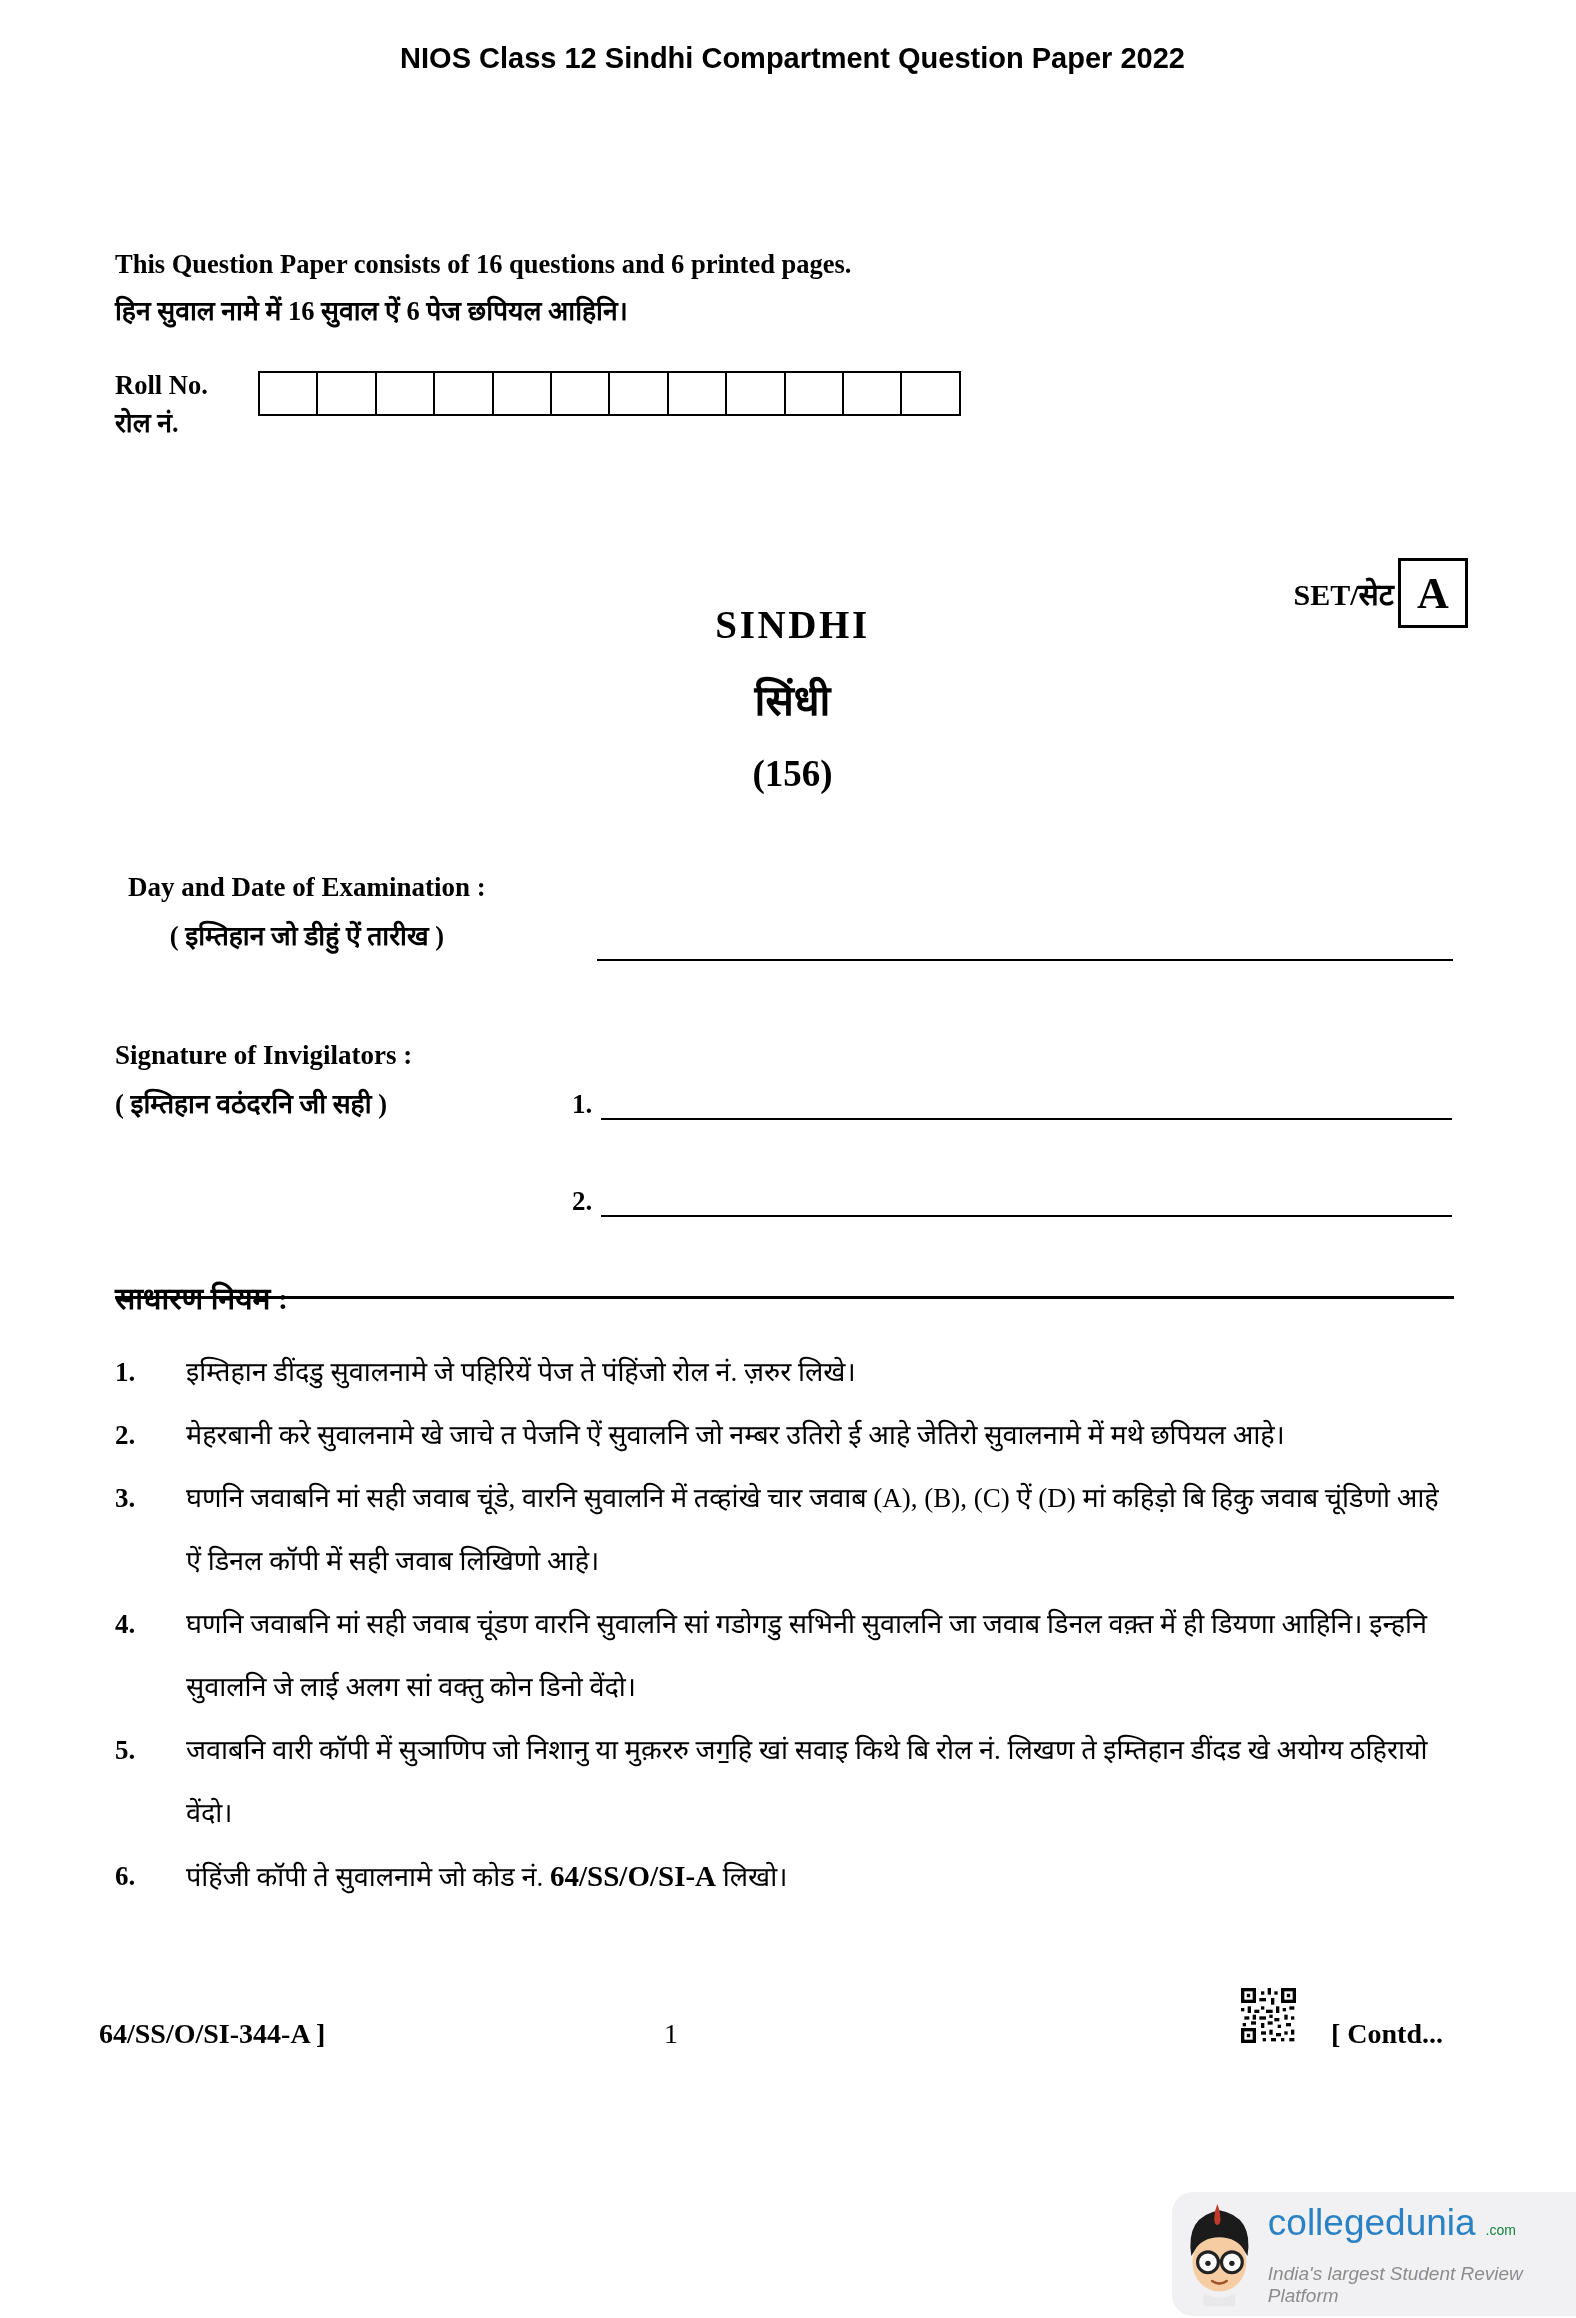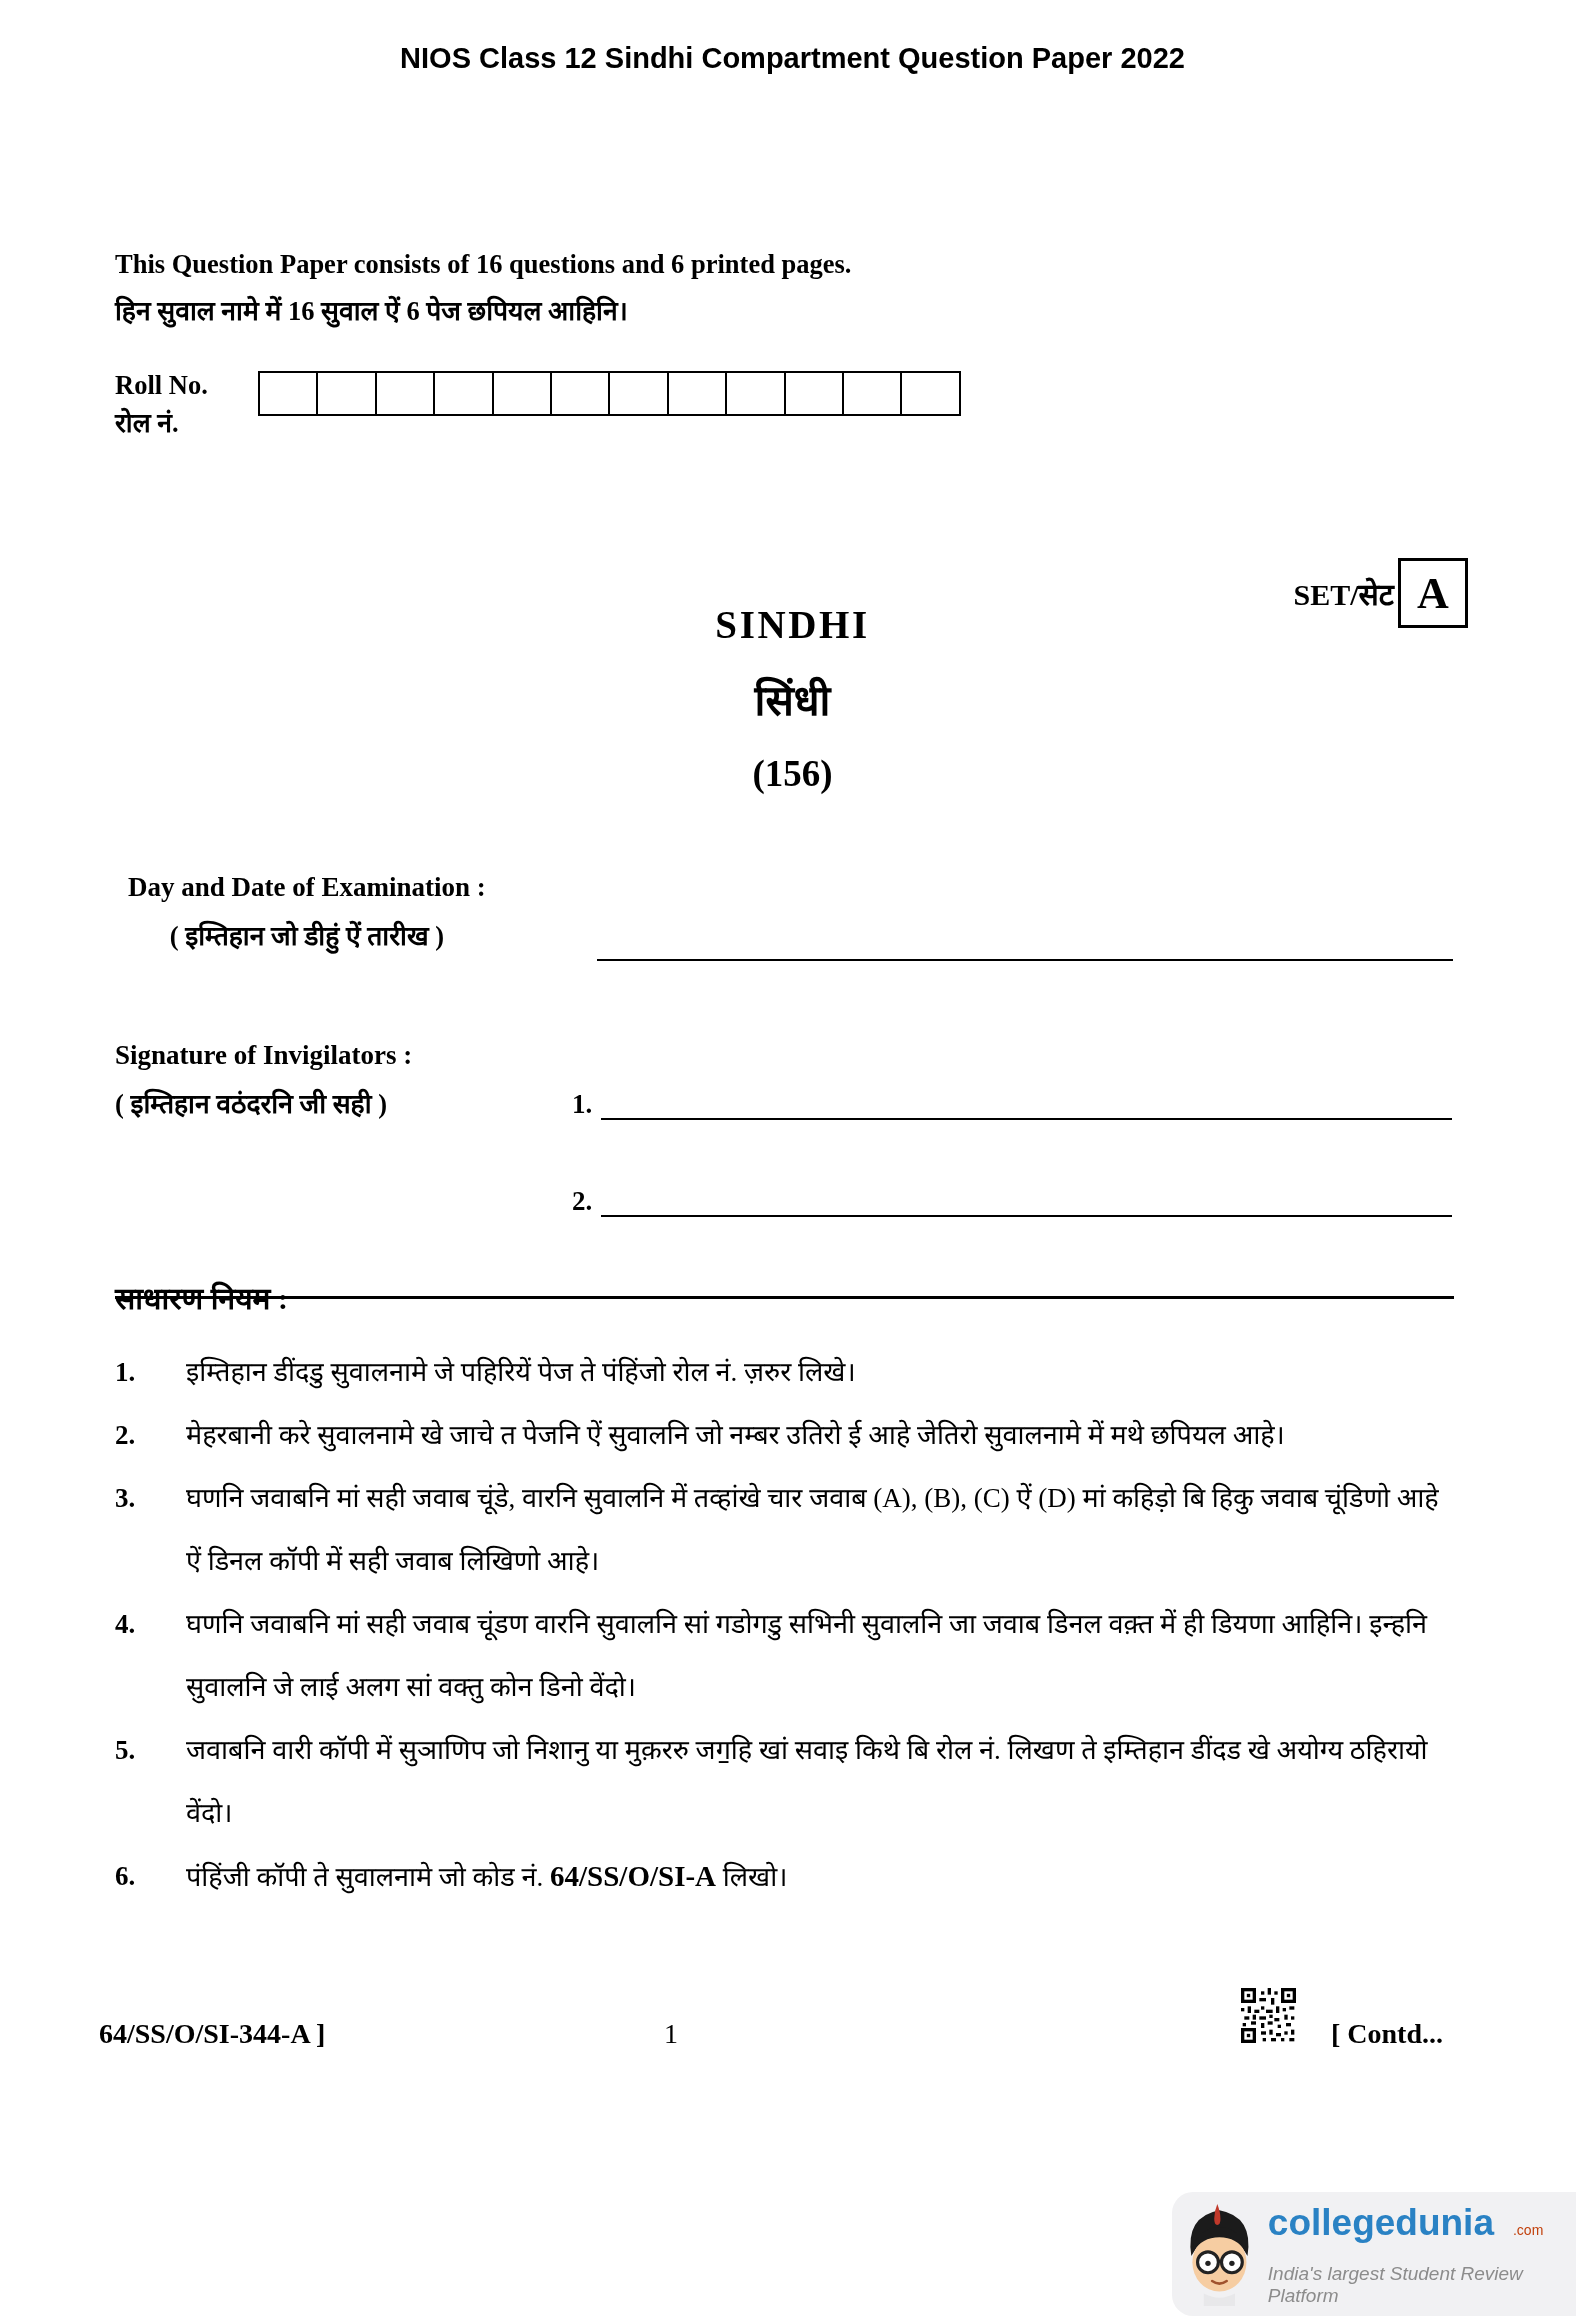--- a/index.html
+++ b/index.html
@@ -73,22 +73,22 @@
   .footer-qr{position:absolute;left:1241px;top:1988px;width:55px;height:55px;}
   .footer-contd{position:absolute;left:1331px;top:2018px;font-weight:bold;font-size:28px;}
 
   .branding{
     position:absolute;right:0;top:2192px;width:413px;height:124px;
     background:#f1f1f3;border-radius:21px 0 0 21px;
     display:flex;align-items:center;gap:12.4px;padding-left:10.6px;box-sizing:border-box;
   }
   .brand-text{display:flex;flex-direction:column;}
   .brand-name-row{display:flex;align-items:baseline;}
-  .brand-name{font-weight:bold;font-size:37px;}
-  .brand-tld{font-size:14px;color:#c2410c;margin-left:19px;}
+  .brand-name{font-weight:normal;font-size:37px;}
+  .brand-tld{font-size:14px;color:#15803d;margin-left:10px;}
   .brand-tagline{font-size:19px;color:#8c8c8c;margin-top:19px;font-style:italic;}
 </style>
 </head>
 <body>
 
 <div class="page">
 
   <div class="header-title sans">NIOS Class 12 Sindhi Compartment Question Paper 2022</div>
 
   <div class="intro">

